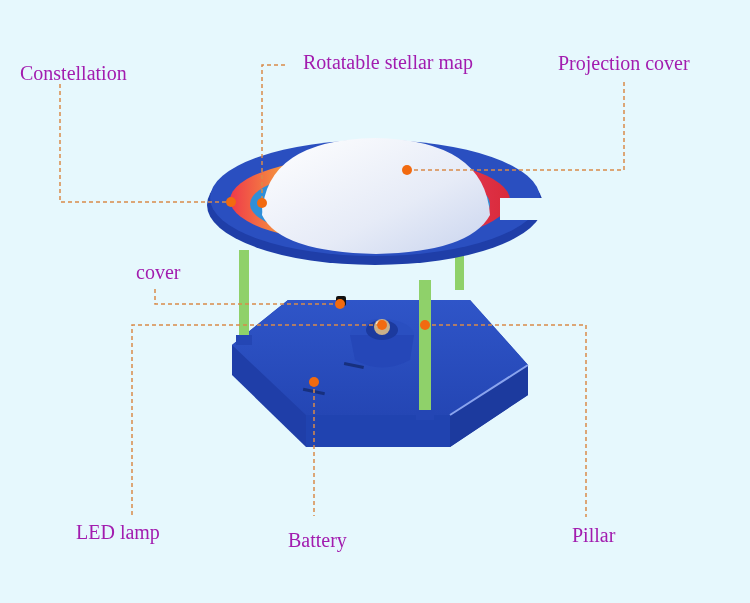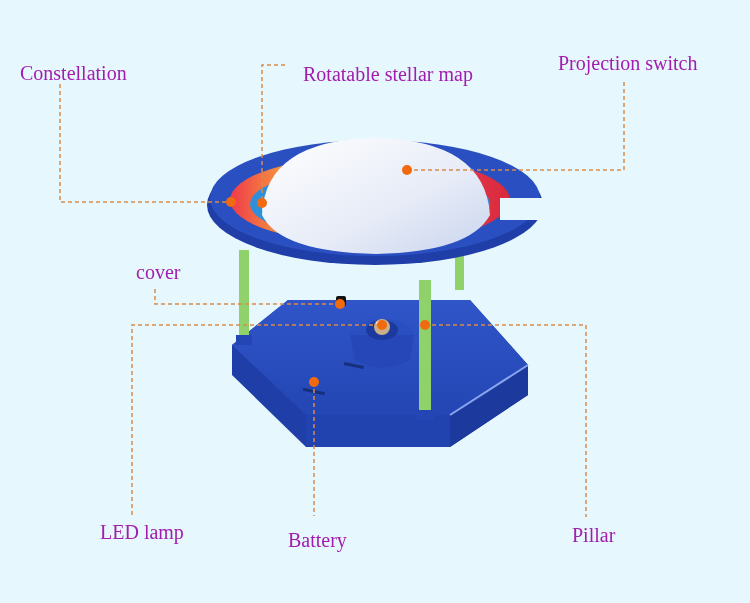--- a/index.html
+++ b/index.html
@@ -83,18 +83,18 @@
     <circle cx="262" cy="203" r="5"></circle>
     <circle cx="407" cy="170" r="5"></circle>
     <circle cx="340" cy="304" r="5"></circle>
     <circle cx="382" cy="325" r="5"></circle>
     <circle cx="314" cy="382" r="5"></circle>
     <circle cx="425" cy="325" r="5"></circle>
   </g>
 </svg>
 
 <div class="label" style="left:20px;top:63px;">Constellation</div>
-<div class="label" style="left:303px;top:64px;">Rotatable stellar map</div>
-<div class="label" style="left:558px;top:53px;">Projection switch</div>
+<div class="label" style="left:303px;top:52px;">Rotatable stellar map</div>
+<div class="label" style="left:558px;top:53px;">Projection cover</div>
 <div class="label" style="left:136px;top:262px;">cover</div>
-<div class="label" style="left:100px;top:522px;">LED lamp</div>
+<div class="label" style="left:76px;top:522px;">LED lamp</div>
 <div class="label" style="left:288px;top:530px;">Battery</div>
 <div class="label" style="left:572px;top:525px;text-align:center;">Pillar</div>
 
 </body></html>

